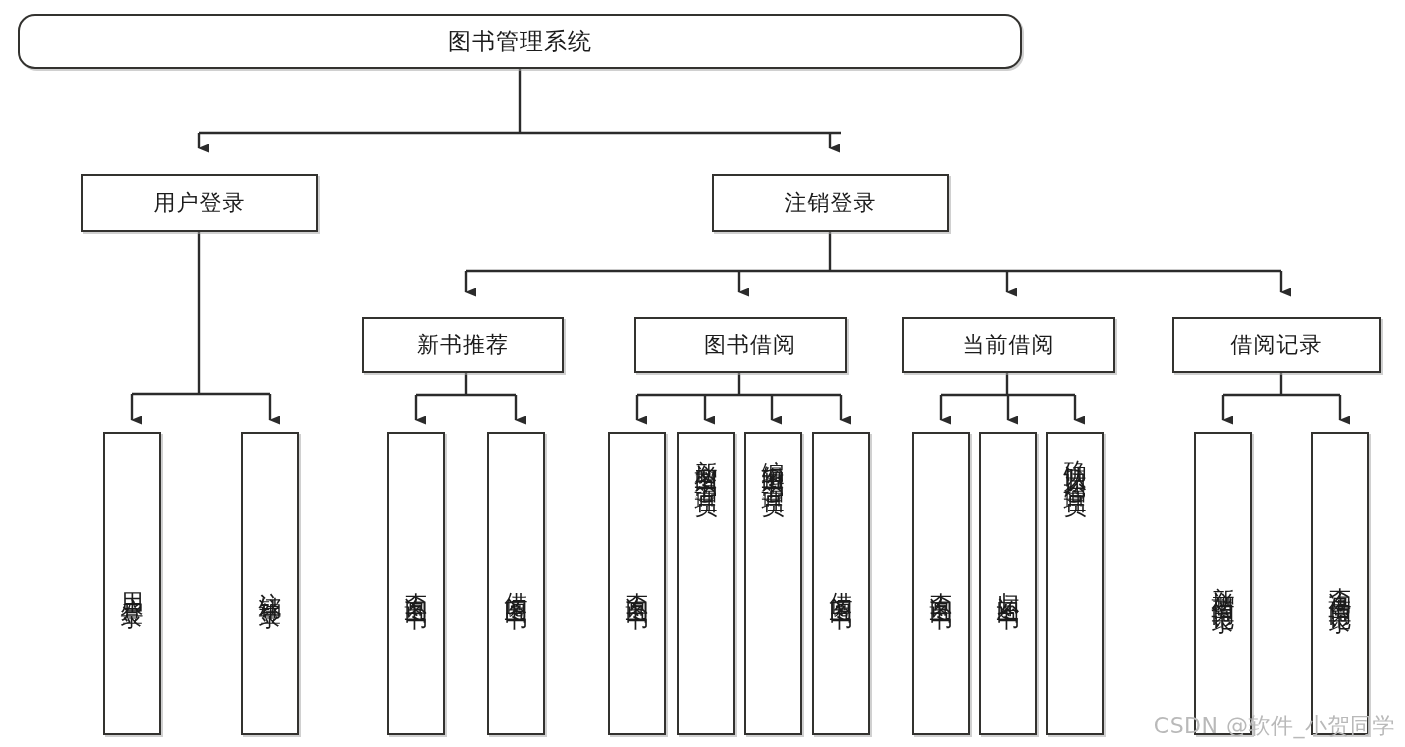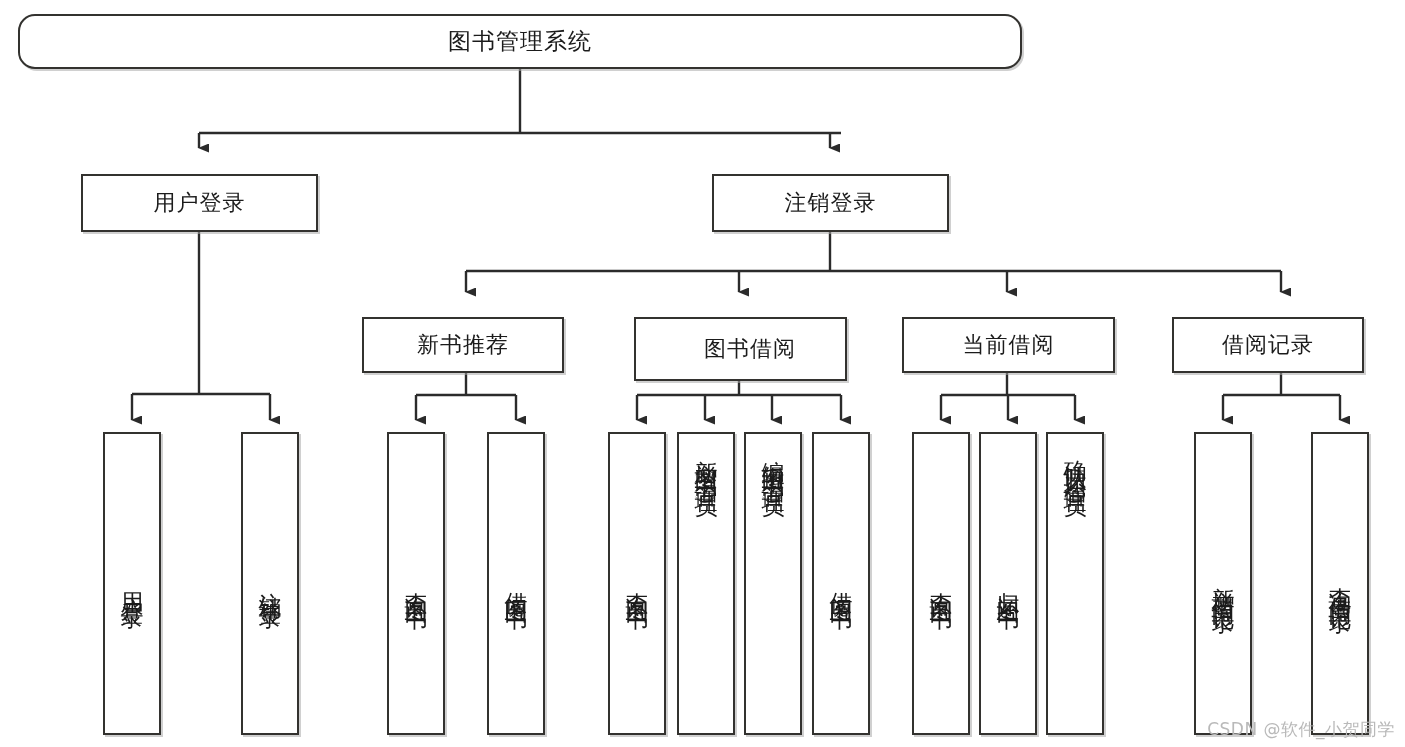--- a/index.html
+++ b/index.html
@@ -67,21 +67,21 @@
   }
   .node.vert.centered {
     align-items: center;
     padding-top: 0;
   }
   
   #watermark {
     position: absolute;
     right: 10px;
     bottom: 6px;
-    font-size: 17px;
+    font-size: 22px;
     color: #b9b9b9;
     letter-spacing: 0.5px;
     z-index: 6;
     white-space: nowrap;
     font-family: "DejaVu Sans", "Liberation Sans", sans-serif;
   }
 </style>
 </head>
 <body>
 
@@ -147,29 +147,29 @@
   </div>
 
   <div class="node horiz" style="left:712px; top:174px; width:237px; height:58px;">
     <span>注销登录</span>
   </div>
 
   <div class="node horiz" style="left:362px; top:317px; width:202px; height:56px;">
     <span>新书推荐</span>
   </div>
 
-  <div class="node horiz" style="left:634px; top:317px; width:213px; height:64px;padding-left:19px;">
+  <div class="node horiz" style="left:634px; top:317px; width:213px; height:56px;padding-left:19px;">
     <span>图书借阅</span>
   </div>
 
   <div class="node horiz" style="left:902px; top:317px; width:213px; height:56px;text-align:center;">
     <span>当前借阅</span>
   </div>
 
-  <div class="node horiz" style="left:1172px; top:317px; width:192px; height:56px;">
+  <div class="node horiz" style="left:1172px; top:317px; width:209px; height:56px;">
     <span>借阅记录</span>
   </div>
 
   <div class="node vert centered" style="left:103px; top:432px; width:58px; height:303px;">
     <span class="vtext">用户登录</span>
   </div>
 
   <div class="node vert centered" style="left:241px; top:432px; width:58px; height:303px;">
     <span class="vtext">注销登录</span>
   </div>

